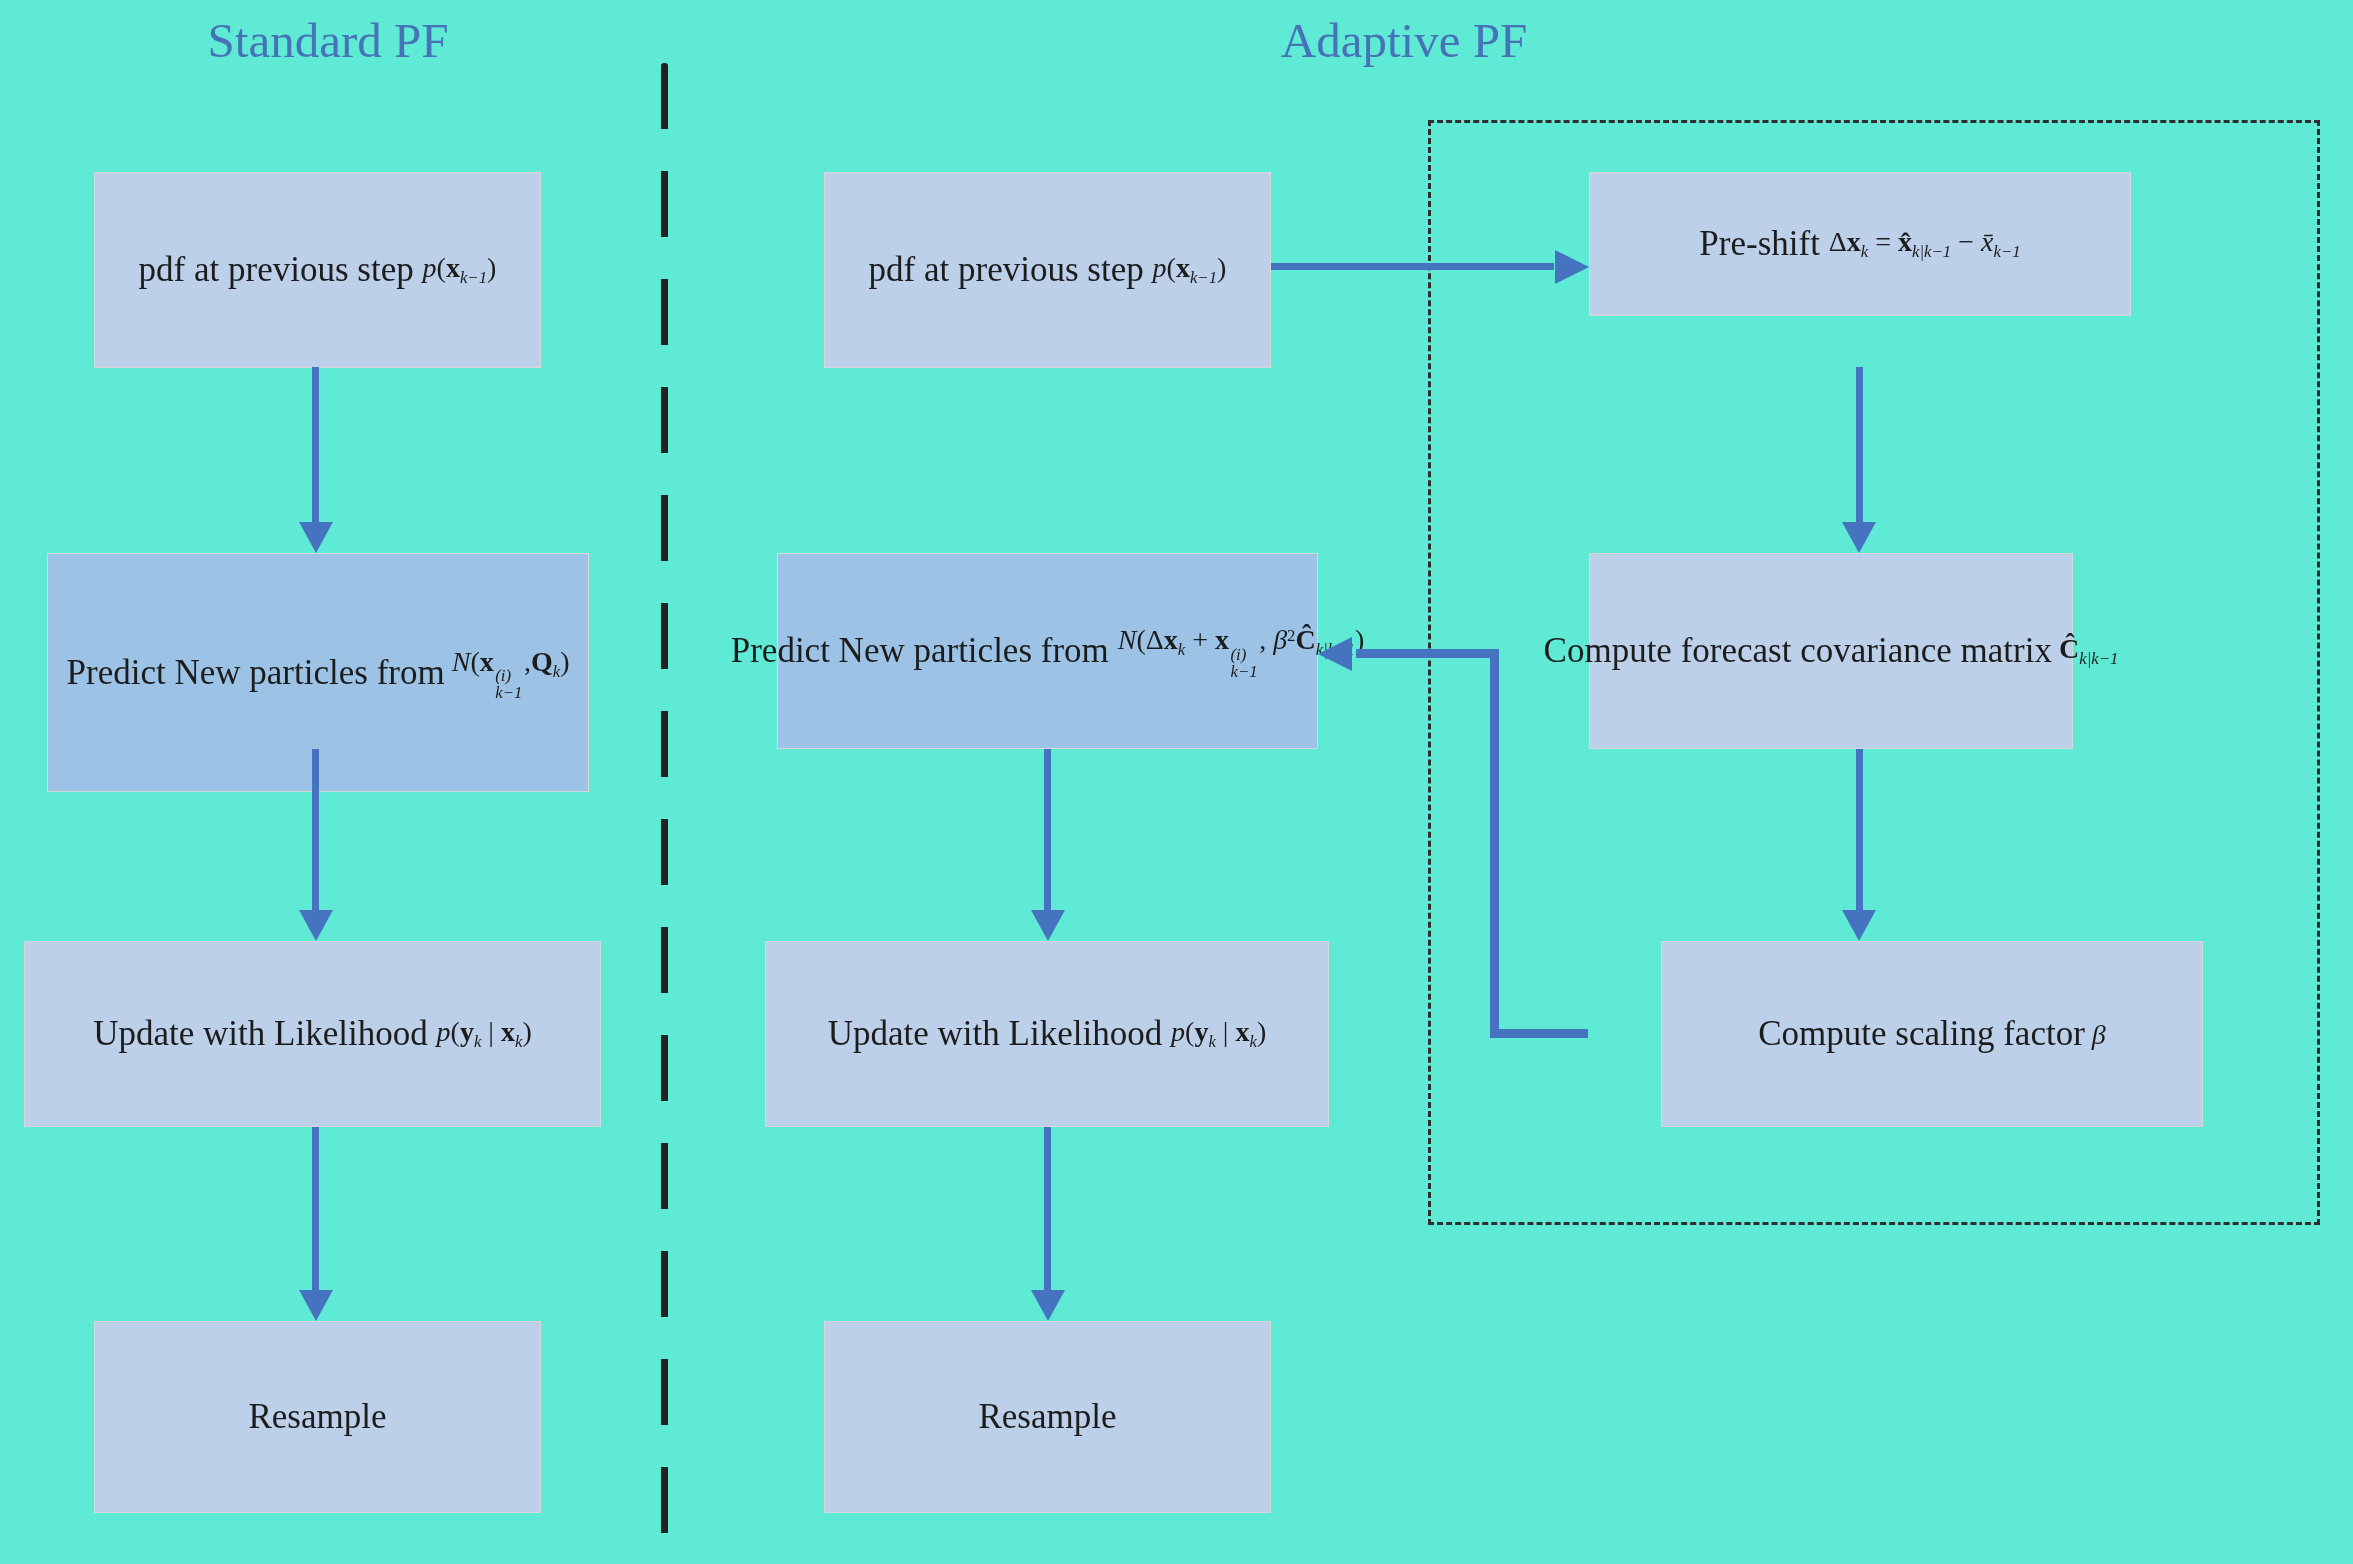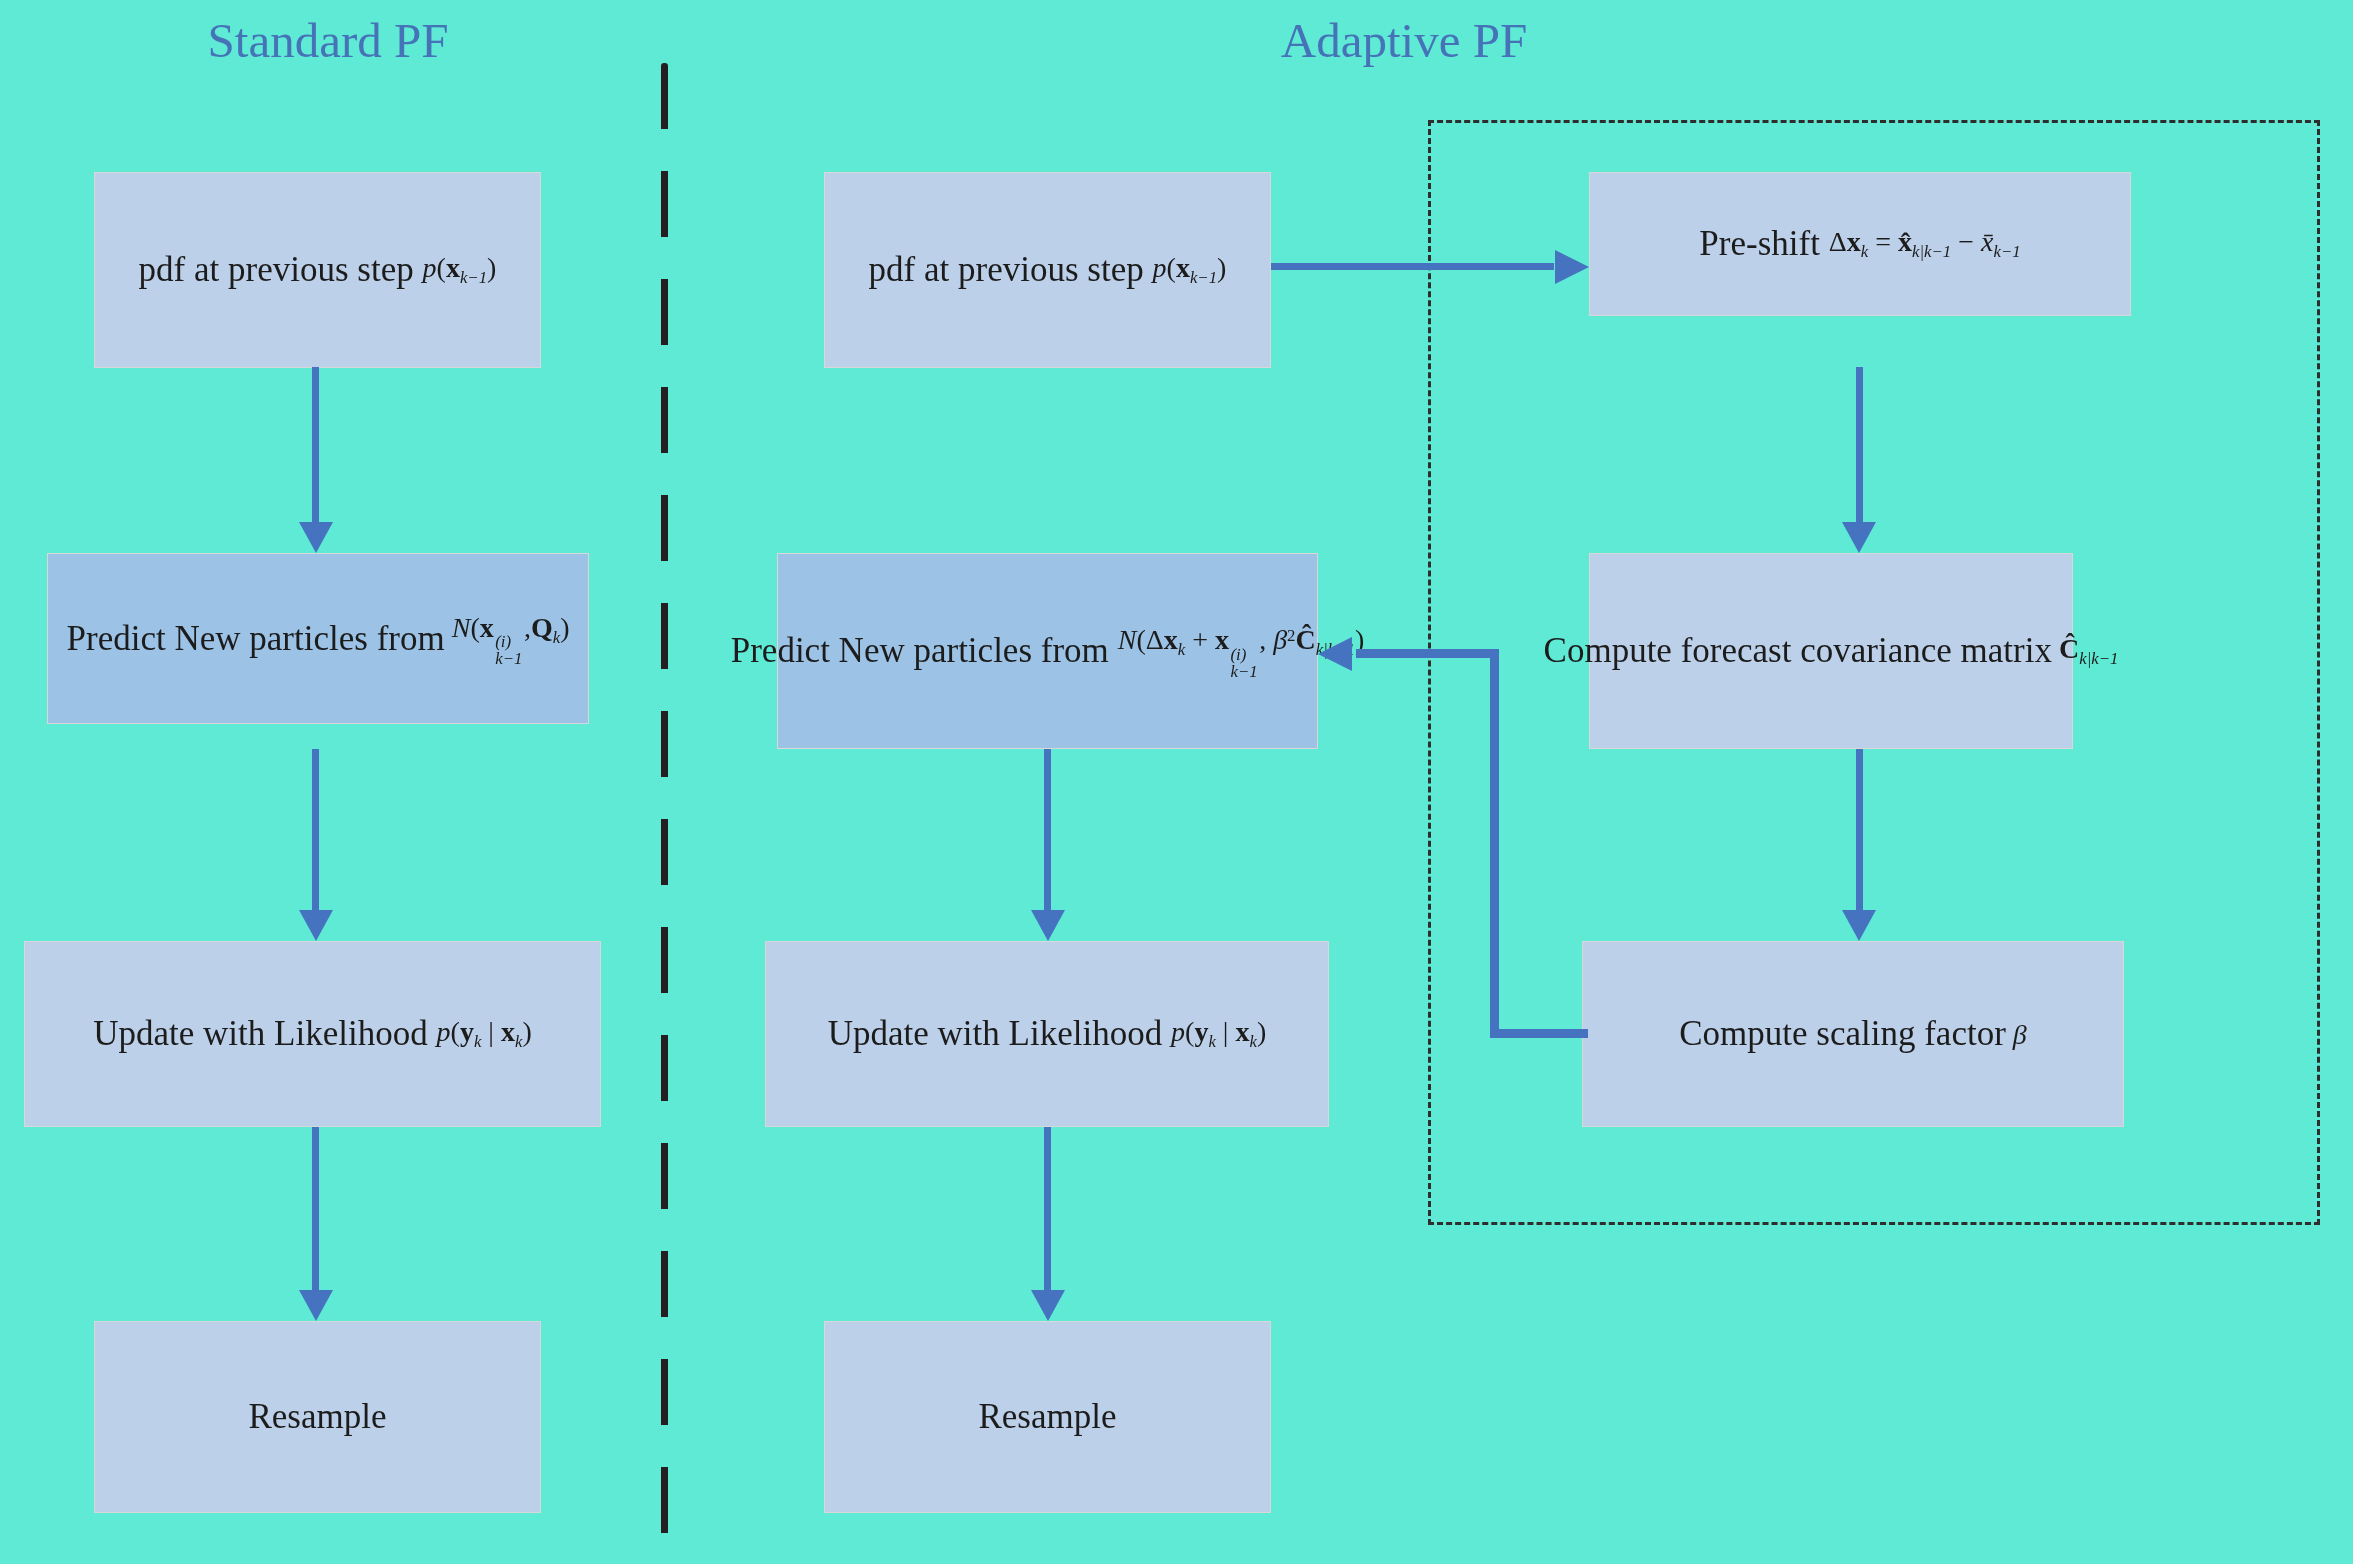--- a/index.html
+++ b/index.html
@@ -87,21 +87,21 @@
 
   <div class="divider"></div>
 
   <div class="dashed-rect"></div>
 
   <div class="flowbox" style="left:94px;top:172px;width:447px;height:196px;">
     <div class="boxline">pdf at previous step</div>
     <div class="formula"><span class="tk-i">p</span><span class="tk-n">(</span><span class="tk-b">x</span><span class="tk-sub">k−1</span><span class="tk-n">)</span></div>
   </div>
 
-  <div class="flowbox dark" style="left:47px;top:553px;width:542px;height:171px;">
+  <div class="flowbox dark" style="left:47px;top:553px;width:542px;height:239px;">
     <div class="boxline">Predict New particles</div>
     <div class="inline-row">
       <span class="boxline">from</span>
       <span class="formula"><span class="tk-i">N</span><span class="tk-n">(</span><span class="tk-b">x</span><span class="ss">
             <span>(i)</span>
             <span>k−1</span>
           </span><span class="tk-n">,</span><span class="tk-b">Q</span><span class="tk-sub">k</span><span class="tk-n">)</span></span>
     </div>
   </div>
 
@@ -142,21 +142,21 @@
   </div>
 
   <div class="flowbox" style="left:1589px;top:553px;width:484px;height:196px;">
     <div class="boxline">Compute forecast</div>
     <div class="inline-row">
       <span class="boxline">covariance matrix</span>
       <span class="formula"><span class="tk-b">Ĉ</span><span class="tk-sub">k|k−1</span></span>
     </div>
   </div>
 
-  <div class="flowbox" style="left:1582px;top:941px;width:542px;height:186px;">
+  <div class="flowbox" style="left:1661px;top:941px;width:542px;height:186px;">
     <div class="inline-row">
       <span class="boxline">Compute scaling factor</span>
       <span class="formula"><span class="tk-i">β</span></span>
     </div>
   </div>
 
   <div class="shaft-v" style="left:312px;top:367px;height:156px;"></div>
   <div class="head-down" style="left:299px;top:522px;"></div>
 
   <div class="shaft-v" style="left:312px;top:749px;height:162px;"></div>

